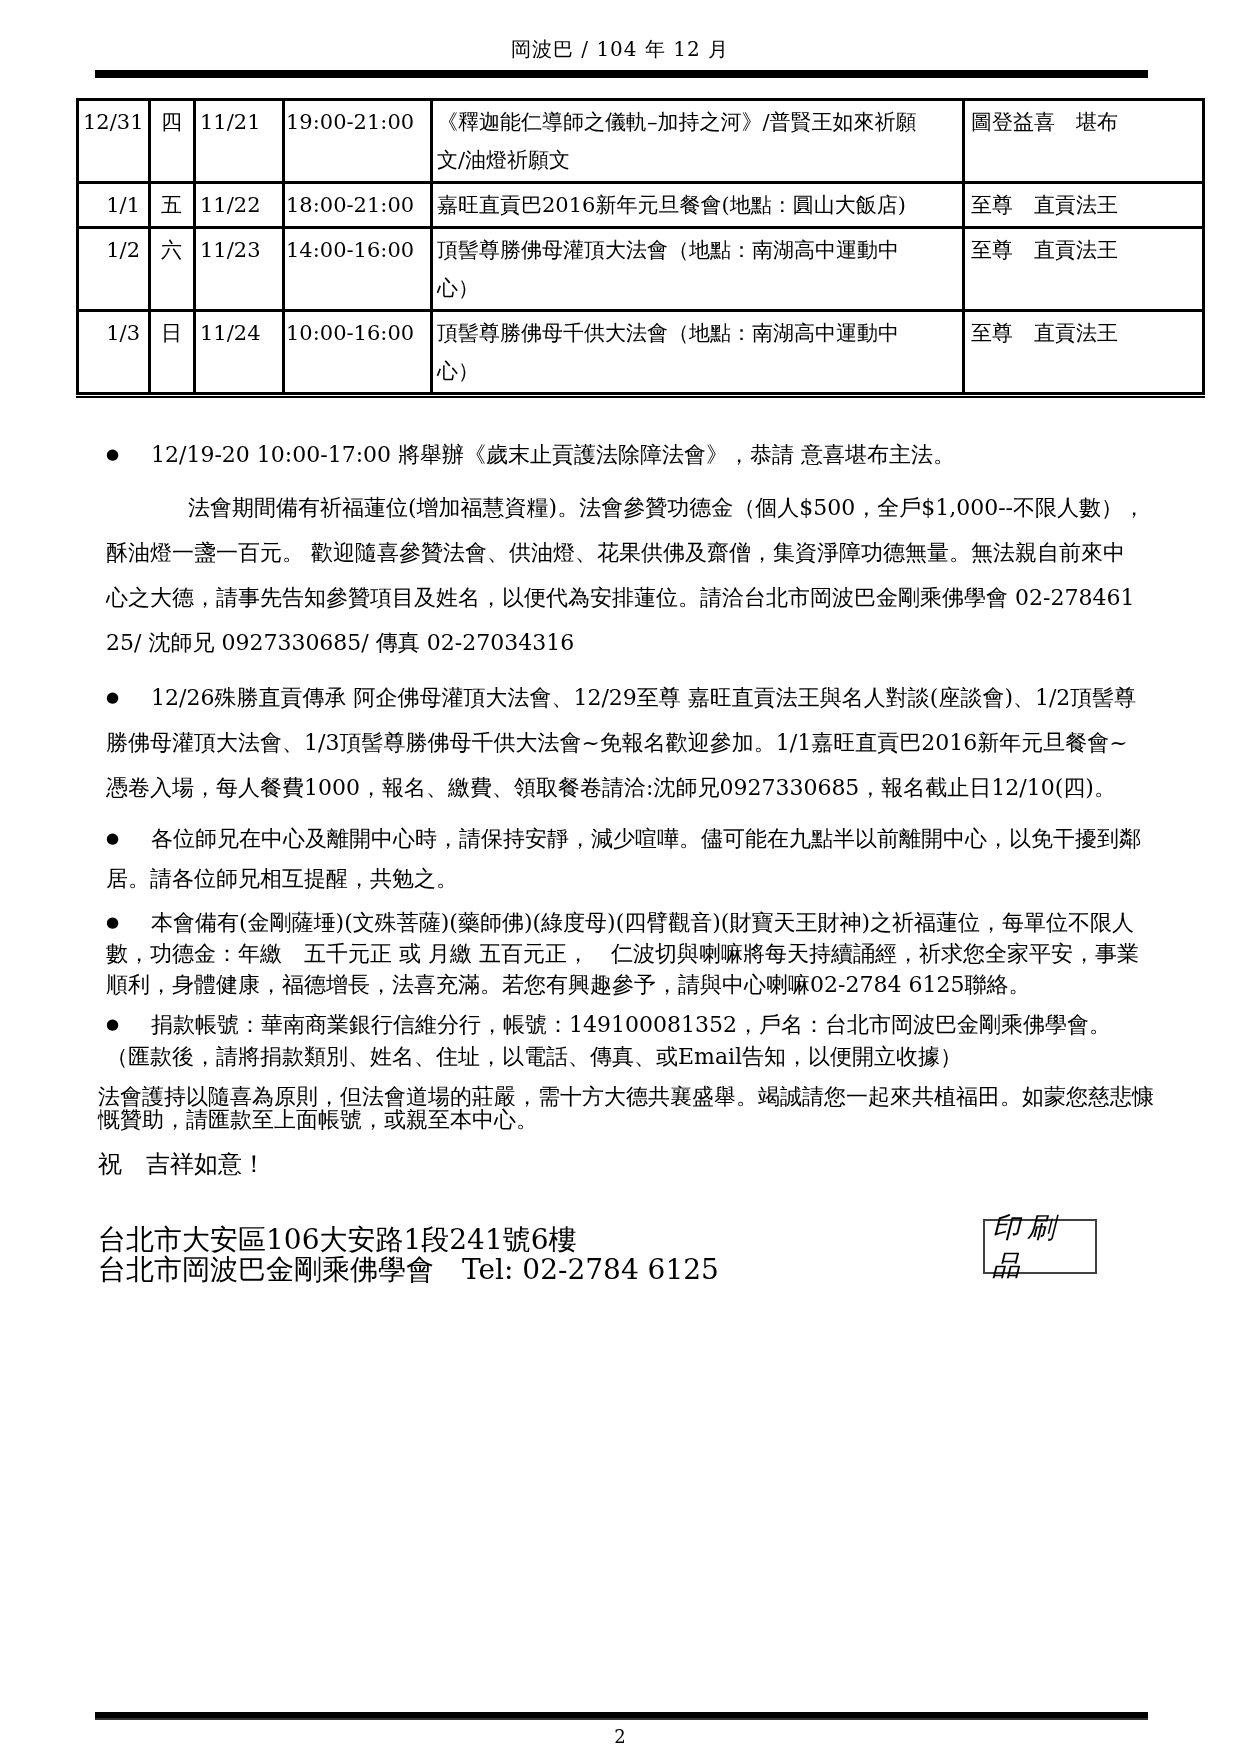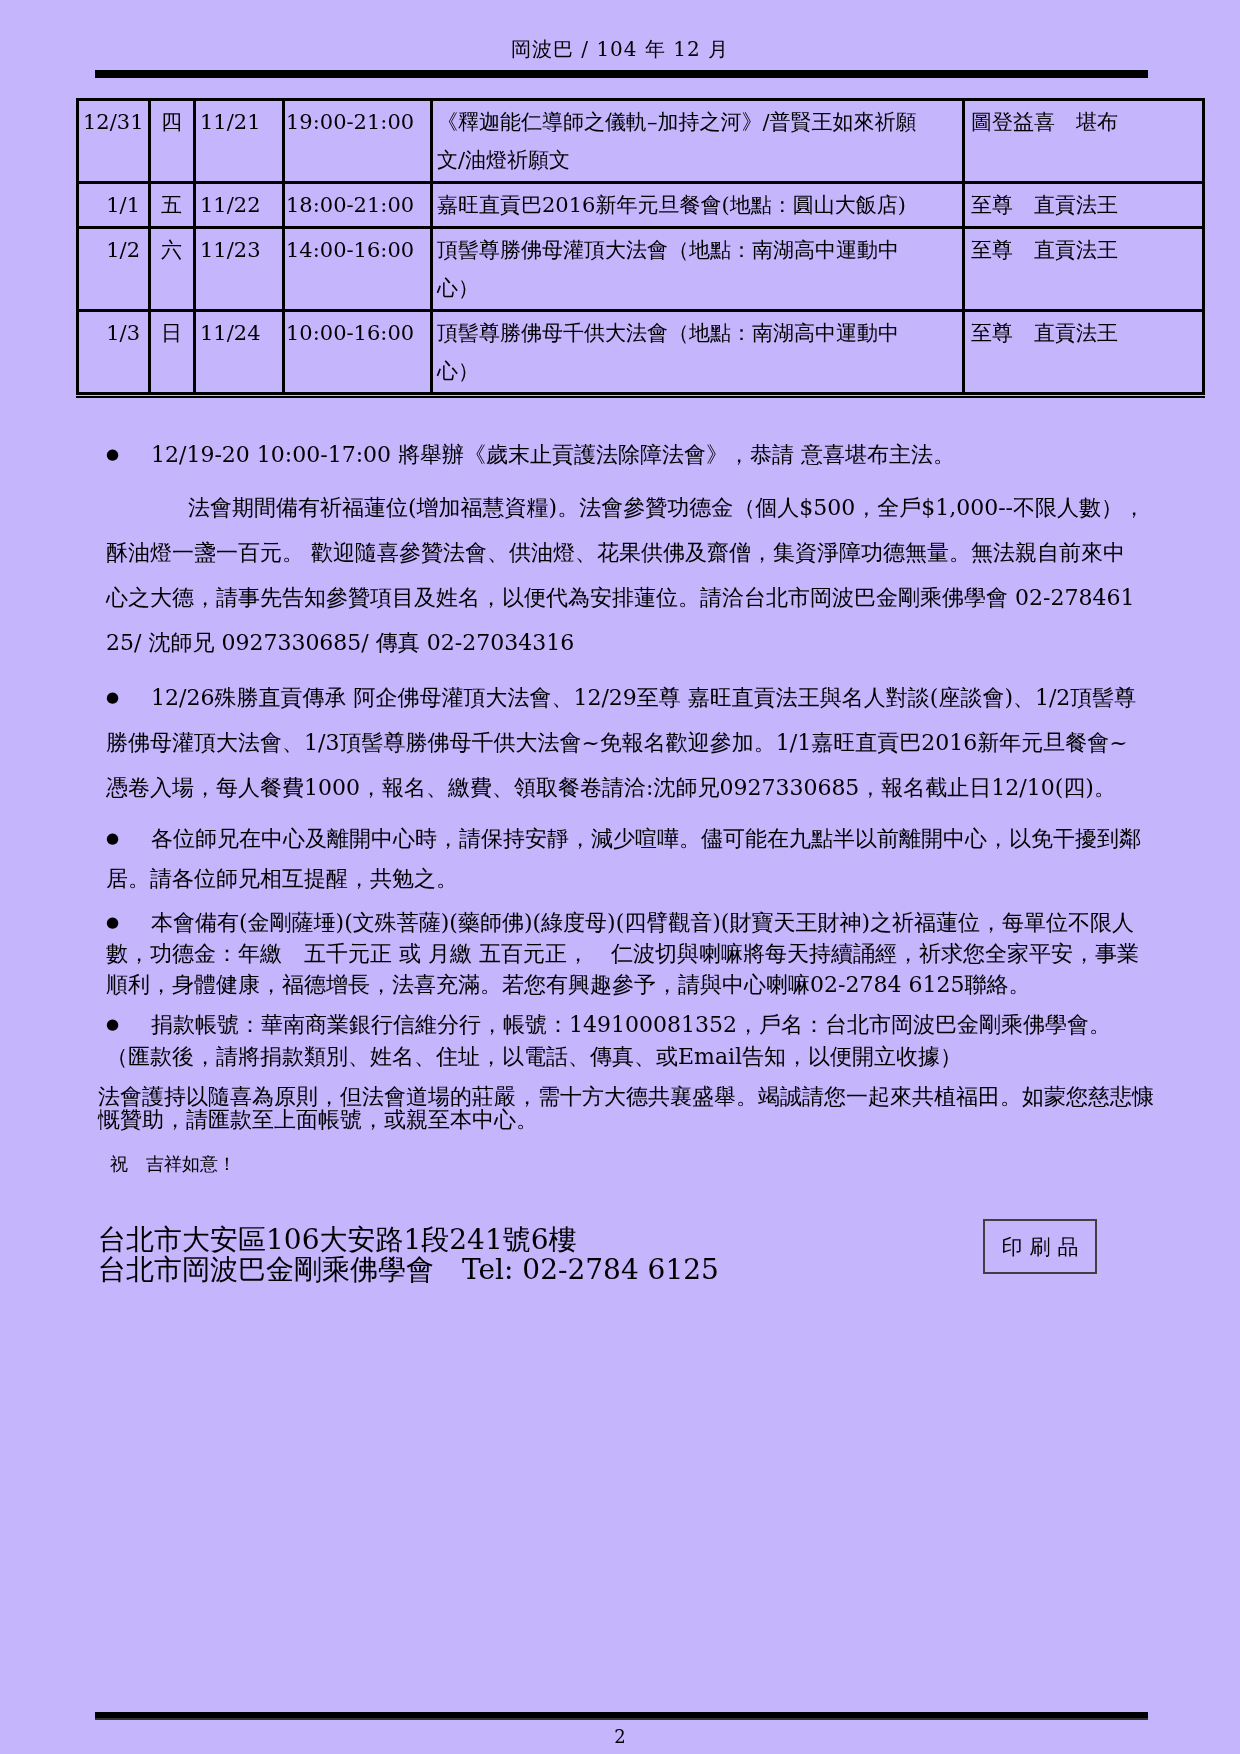--- a/index.html
+++ b/index.html
@@ -1,19 +1,19 @@
 <!DOCTYPE html>
 <html><head>
 <meta charset="utf-8">
 <style>
   *{box-sizing:border-box}
   html,body{margin:0;padding:0;background:#e8e8e8}
   .page{
     width:1240px;height:1754px;margin:0 auto;position:relative;
-    background:#c4b5fd;color:#000;overflow:hidden;
+    background:#ffffff;color:#000;overflow:hidden;
     font-family:"DejaVu Serif","Liberation Serif",serif;
   }
   
   .header-title{padding-top:36px;text-align:center;font-size:20px;letter-spacing:1px}
   .double-rule{margin:7px 92px 0 95px;height:4px;border-top:6px solid #000;border-bottom:2px solid #000}
 
   
   .table-wrap{display:inline-block;margin:20px 0 0 76px;border-bottom:2px solid #000;padding-bottom:1px}
   table.schedule{border-collapse:collapse;table-layout:fixed;width:1126px;font-size:21px}
   table.schedule td{border:3px solid #000;vertical-align:top;line-height:38px;padding:2px 4px;overflow:hidden}
@@ -31,31 +31,31 @@
   .bm{display:inline-block;width:45px;font-size:15px;vertical-align:3px}
   .lh45 p{line-height:45px}
   .lh40 p{line-height:40px}
   .lh31 p{line-height:31px}
   .lh32 p{line-height:32px}
   .indent{text-indent:82px}
   .b2{margin-top:10px}.b3{margin-top:6px}.b4{margin-top:4px}.b5{margin-top:8px}
   .bold{font-weight:normal}
 
   .closing{margin:12px 0 0;line-height:23px;word-break:break-all;font-size:22px}
-  .blessing{margin:18px 12px 0;line-height:30px;font-size:18px}
+  .blessing{margin:18px 0 0;line-height:30px;font-size:24px}
 
   
   .footer-row{display:flex;align-items:flex-start;margin-top:46px}
   .address{font-size:28px;line-height:30px}
   .address p{margin:0}
   .print-box{
     margin-left:auto;margin-right:57px;margin-top:-6px;
     border:2px solid #404040;width:114px;height:55px;
     display:flex;align-items:center;justify-content:center;
-    font-size:21px;letter-spacing:7px;padding-left:7px;
+    font-size:28px;letter-spacing:7px;padding-left:7px;font-style:italic;
   }
 
   
   .bottom-rule{position:absolute;left:95px;right:92px;top:1712px;height:4px;border-top:6px solid #000;border-bottom:2px solid #333}
   .page-number{position:absolute;top:1726px;left:0;right:0;text-align:center;font-size:18px}
 </style>
 </head>
 <body>
 
 <div class="page">

